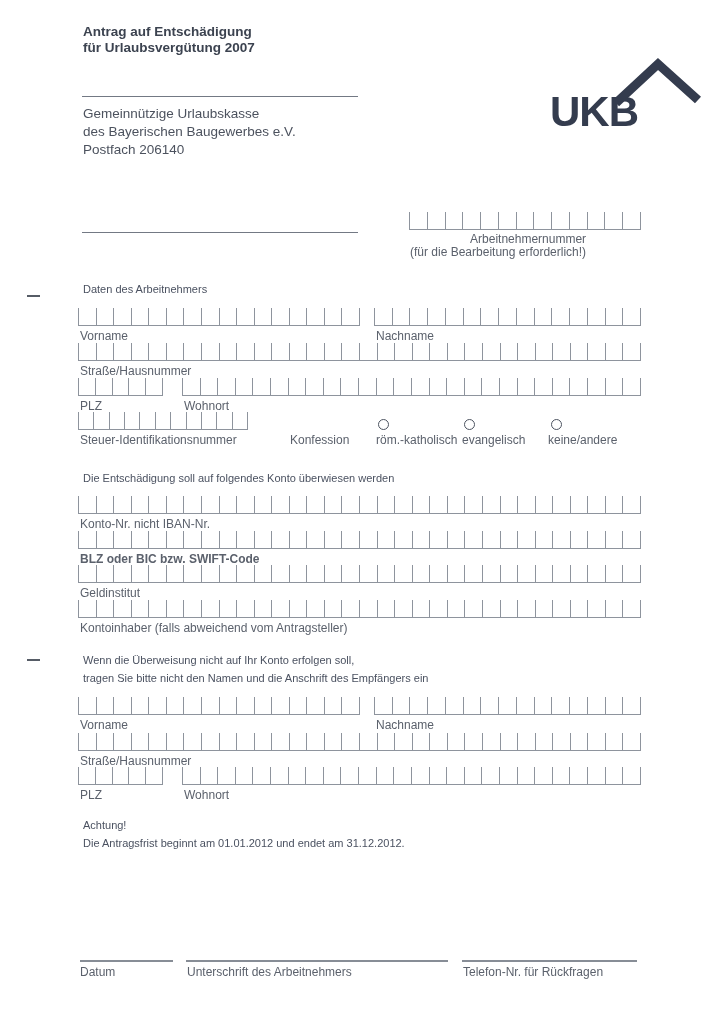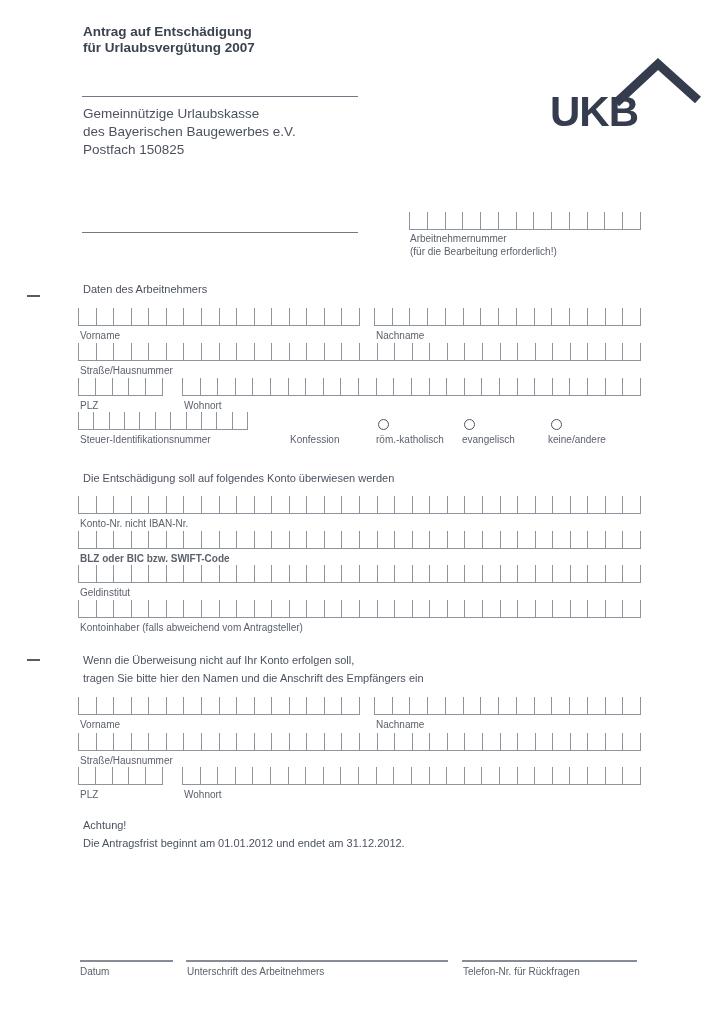--- a/index.html
+++ b/index.html
@@ -9,21 +9,21 @@
   html,body{margin:0;padding:0;background:#e8e8e8;}
   #page{
     position:relative; width:725px; height:1024px; background:var(--bg);
     font-family:"Liberation Sans","DejaVu Sans",sans-serif; color:var(--ink);
     overflow:hidden; margin:0 auto;
   }
   .abs{position:absolute;}
   .title{font-size:13.5px; font-weight:bold; color:#3c4350; line-height:16px; white-space:pre-line;}
   .body-text{font-size:11px; color:var(--ink); line-height:18px; white-space:nowrap;}
   .addr{font-size:13.5px; color:#4c525e; line-height:18px;}
-  .lbl{font-size:10px; color:var(--label); line-height:12.5px; white-space:nowrap;}
+  .lbl{font-size:12px; color:var(--label); line-height:12.5px; white-space:nowrap;text-align:right;}
   .rule{height:1px; background:var(--rule);}
   .sig-line{height:2px; background:var(--sig);}
   .fold{width:13px; height:2px; background:var(--fold);}
   .comb{display:flex; border-bottom:1px solid var(--line); height:18px; box-sizing:border-box;}
   .comb .cell{flex:1 1 0; border-left:1px solid var(--line);}
   .comb .cell:last-child{border-right:1px solid var(--line);}
   .radio{width:11px; height:11px; border:1.5px solid #4d5461; border-radius:50%; background:transparent; box-sizing:border-box;}
 </style>
 </head>
 <body>
@@ -35,21 +35,21 @@
   <svg class="abs" style="left:548px; top:54px;" width="155" height="78" viewBox="0 0 155 78">
     <polyline points="68,49 110,10 150,46" fill="none" style="stroke:var(--logo,#343c4e)" stroke-width="9"></polyline>
     <text x="2" y="72" font-size="42" font-weight="bold" letter-spacing="-1" style="fill:var(--logo,#343c4e); font-family:'Liberation Sans','DejaVu Sans',sans-serif;">UKB</text>
   </svg>
 
   <div class="abs rule" style="left:82px; top:96px; width:276px;"></div>
 
   <div class="abs addr" style="left:83px; top:105px;">
     <div>Gemeinnützige Urlaubskasse</div>
     <div>des Bayerischen Baugewerbes e.V.</div>
-    <div>Postfach 150825</div>
+    <div>Postfach 206140</div>
   </div>
 
   <div class="abs rule" style="left:82px; top:232px; width:276px;"></div>
 
   <div class="abs comb" style="left:409px; top:212px; width:232px;">
       <div class="cell"></div>
       <div class="cell"></div>
       <div class="cell"></div>
       <div class="cell"></div>
       <div class="cell"></div>
@@ -348,21 +348,21 @@
       <div class="cell"></div>
       <div class="cell"></div>
       <div class="cell"></div>
       <div class="cell"></div>
       <div class="cell"></div>
     </div>
   <div class="abs lbl" style="left:80px; top:622px;">Kontoinhaber (falls abweichend vom Antragsteller)</div>
 
   <div class="abs body-text" style="left:83px; top:651px;">
     <div>Wenn die Überweisung nicht auf Ihr Konto erfolgen soll,</div>
-    <div>tragen Sie bitte hier den Namen und die Anschrift des Empfängers ein</div>
+    <div>tragen Sie bitte nicht den Namen und die Anschrift des Empfängers ein</div>
   </div>
 
   <div class="abs comb" style="left:78px; top:697px; width:282px;">
       <div class="cell"></div>
       <div class="cell"></div>
       <div class="cell"></div>
       <div class="cell"></div>
       <div class="cell"></div>
       <div class="cell"></div>
       <div class="cell"></div>

